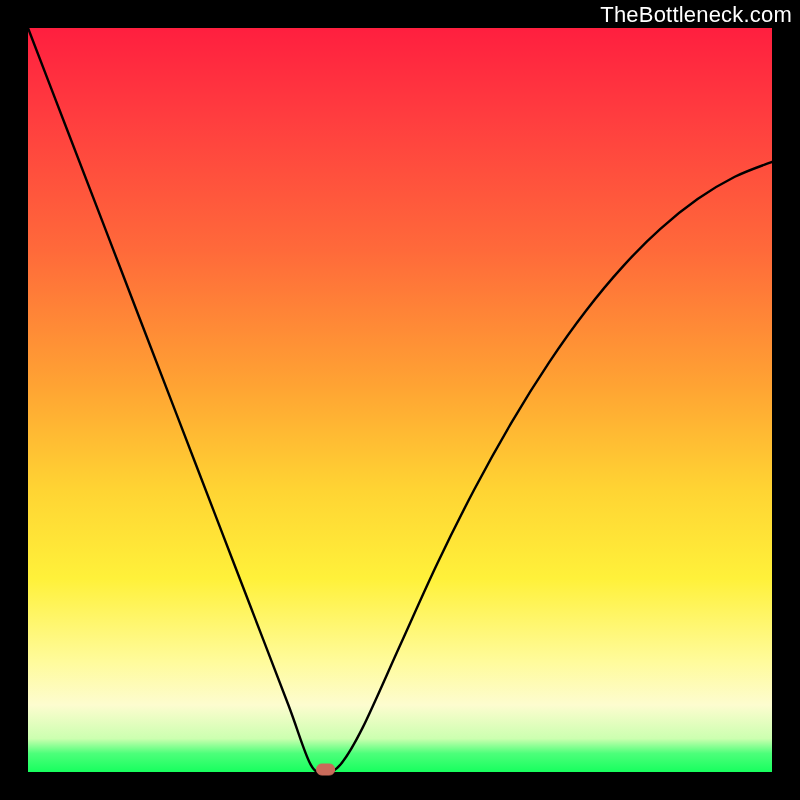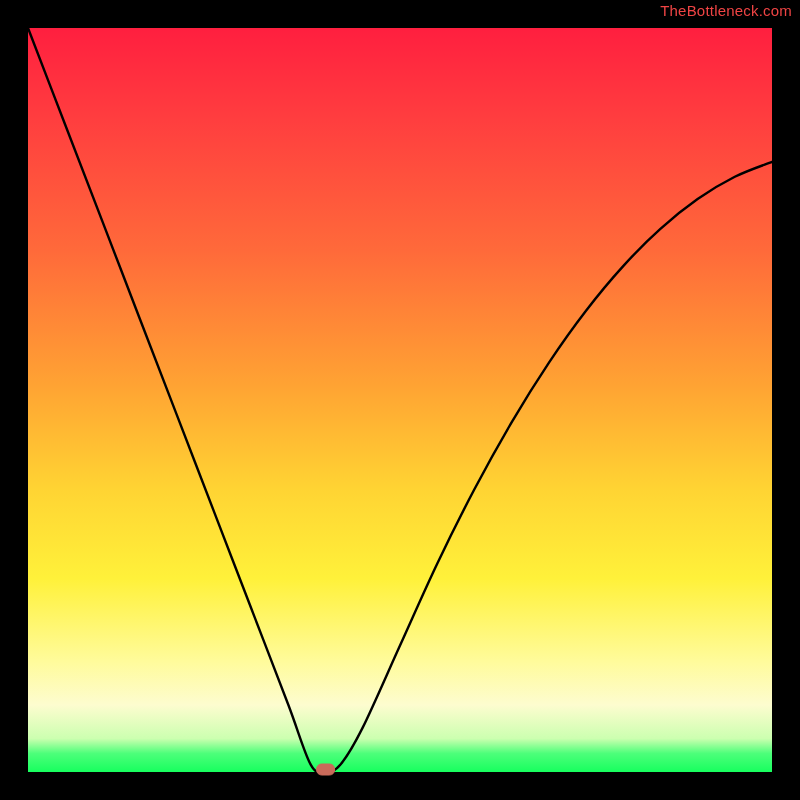--- a/index.html
+++ b/index.html
@@ -8,22 +8,22 @@
     height: 800px;
     background: #000;
     position: relative;
     font-family: Arial, Helvetica, sans-serif;
     overflow: hidden;
   }
   .watermark {
     position: absolute;
     top: 2px;
     right: 8px;
-    color: #ef4444;
-    font-size: 15px;
+    color: #ffffff;
+    font-size: 22px;
     font-weight: 500;
     z-index: 10;
     letter-spacing: 0.2px;
   }
   .plot-area {
     position: absolute;
     left: 28px;
     top: 28px;
     width: 744px;
     height: 744px;

